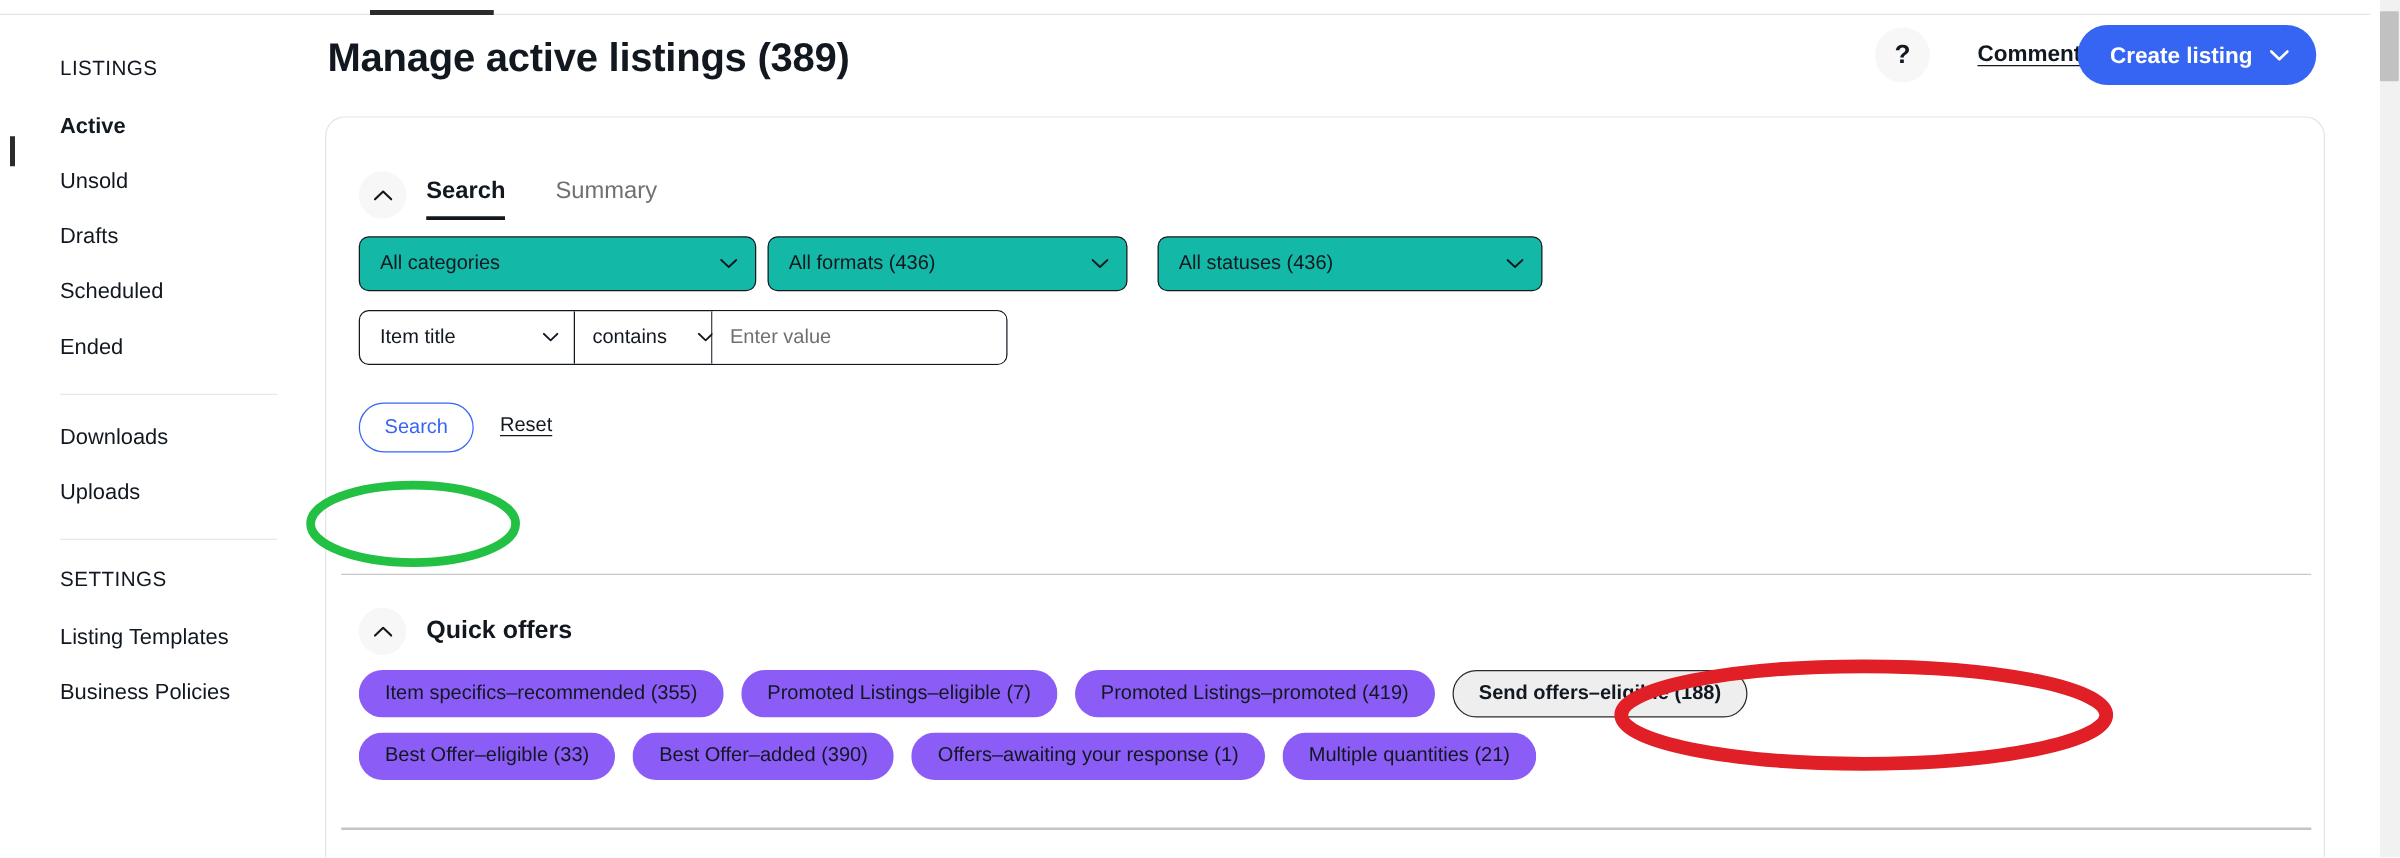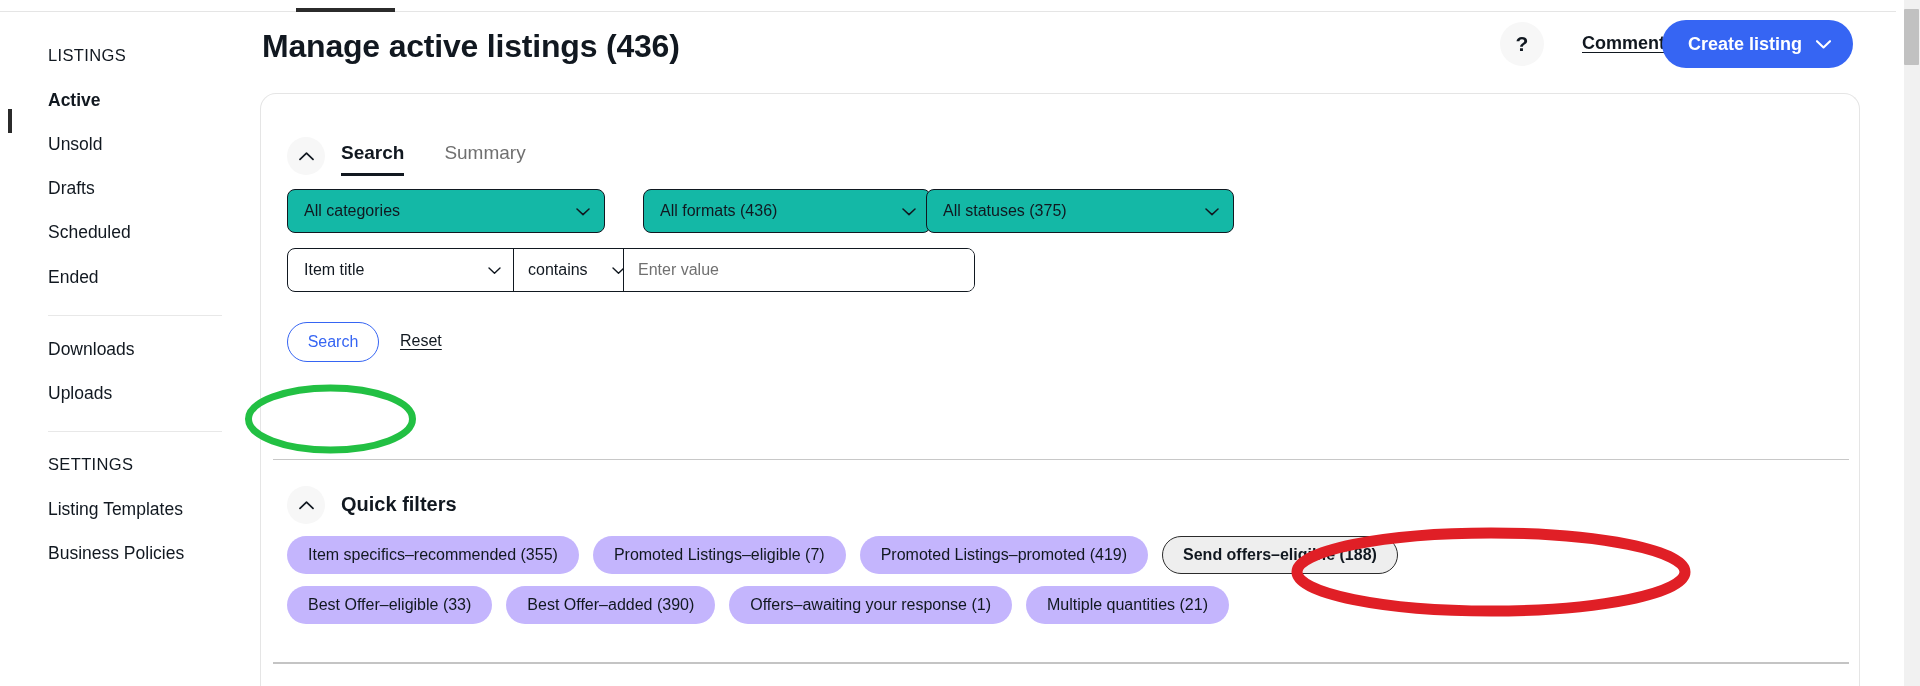--- a/index.html
+++ b/index.html
@@ -180,28 +180,28 @@
     background: #14b8a6;
     display: flex; align-items: center;
     padding: 0 14px 0 16px;
     font-size: 16px;
     color: #111820;
     cursor: pointer;
     justify-content: space-between;
     font-family: "Liberation Sans", sans-serif;
   }
   .sel-categories { left: 26px;  top: 95px;  width: 318px; }
-  .sel-formats    { left: 353px; top: 95px;  width: 288px; margin-left: 29px; }
+  .sel-formats    { left: 353px; top: 95px;  width: 288px; }
   .sel-statuses   { left: 665px; top: 95px;  width: 308px; }
 
   
   .segmented {
     position: absolute;
     left: 26px; top: 154px;
-    width: 688px; height: 44px;
+    width: 519px; height: 44px;
     border: 1px solid #111820;
     border-radius: 8px;
     display: flex; align-items: stretch;
     overflow: hidden;
     background: #ffffff;
   }
   .seg-select {
     display: flex; align-items: center; justify-content: space-between;
     padding: 0 12px 0 16px;
     font-size: 16px;
@@ -279,21 +279,21 @@
     align-items: center;
     gap: 14px;
   }
   .chip-row-1 { left: 26px; top: 442px; }
   .chip-row-2 { left: 26px; top: 492px; }
 
   .chip {
     height: 38px;
     padding: 0 20px;
     border-radius: 19px;
-    background: #c4b5fd;
+    background: #8b5cf6;
     border: 1px solid transparent;
     font-size: 16px;
     color: #111820;
     white-space: nowrap;
     display: flex; align-items: center;
     cursor: pointer;
     font-family: "Liberation Sans", sans-serif;
   }
   .chip.selected {
     background: #eeeeee;
@@ -359,21 +359,21 @@
     <div class="sb-item" style="top:371px;">Uploads</div>
 
     <div class="sb-divider" style="top:419px;"></div>
 
     <div class="sb-section" style="top:443px;">SETTINGS</div>
 
     <div class="sb-item" style="top:487px;">Listing Templates</div>
     <div class="sb-item" style="top:531px;">Business Policies</div>
   </nav>
 
-  <h1 class="page-title">Manage active listings (436)</h1>
+  <h1 class="page-title">Manage active listings (389)</h1>
 
   <button class="help-btn">
     <span>?</span>
   </button>
 
   <a class="comments-link">Comments</a>
 
   <button class="create-listing">
     <span>Create listing</span>
     <span>
@@ -410,21 +410,21 @@
     <div class="select sel-formats">
       <span>All formats (436)</span>
       <span>
         <svg width="14" height="8" viewBox="0 0 14 8" fill="none">
           <path d="M1 1L7 6.6L13 1" stroke="#111820" stroke-width="1.5" stroke-linecap="round" stroke-linejoin="round"></path>
         </svg>
       </span>
     </div>
 
     <div class="select sel-statuses">
-      <span>All statuses (375)</span>
+      <span>All statuses (436)</span>
       <span>
         <svg width="14" height="8" viewBox="0 0 14 8" fill="none">
           <path d="M1 1L7 6.6L13 1" stroke="#111820" stroke-width="1.5" stroke-linecap="round" stroke-linejoin="round"></path>
         </svg>
       </span>
     </div>
 
     <div class="segmented">
       <div class="seg-select seg-field">
         <span>Item title</span>
@@ -451,21 +451,21 @@
     <div class="card-divider"></div>
 
     <button class="collapse-btn collapse-quick">
       <span>
         <svg width="15" height="9" viewBox="0 0 15 9" fill="none">
           <path d="M1 7.4L7.5 1.2L14 7.4" stroke="#111820" stroke-width="1.7" stroke-linecap="round" stroke-linejoin="round"></path>
         </svg>
       </span>
     </button>
 
-    <div class="quick-title">Quick filters</div>
+    <div class="quick-title">Quick offers</div>
 
     <div class="chip-row chip-row-1">
       <button class="chip">Item specifics–recommended (355)</button>
       <button class="chip">Promoted Listings–eligible (7)</button>
       <button class="chip">Promoted Listings–promoted (419)</button>
       <button class="chip selected">Send offers–eligible (188)</button>
     </div>
 
     <div class="chip-row chip-row-2">
       <button class="chip">Best Offer–eligible (33)</button>

